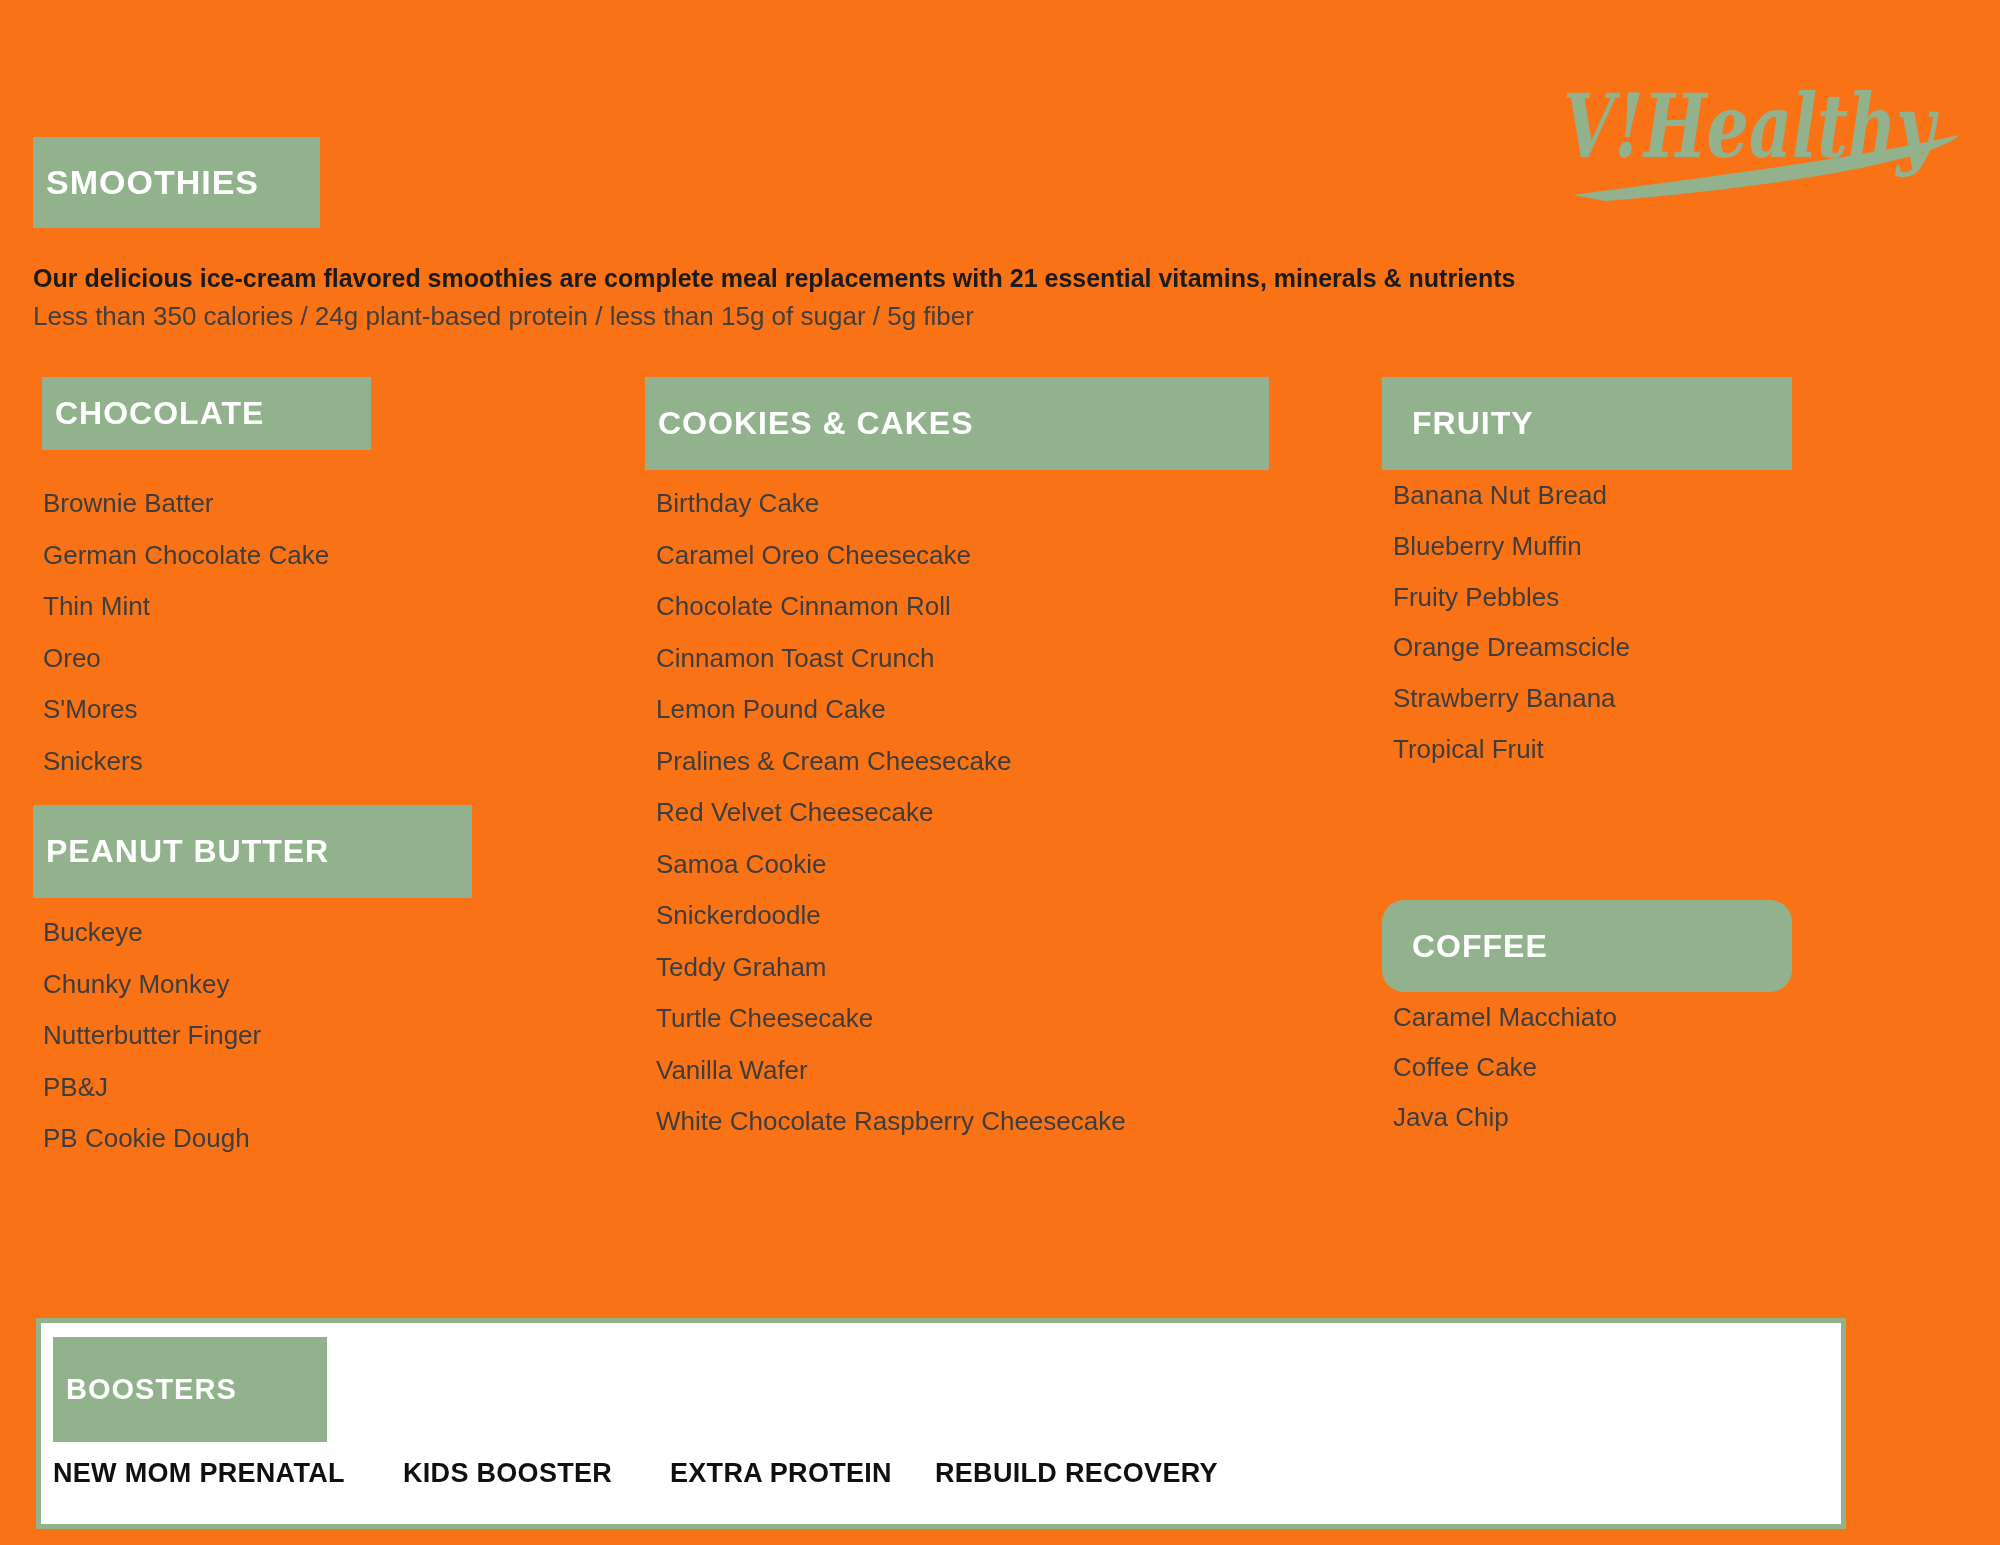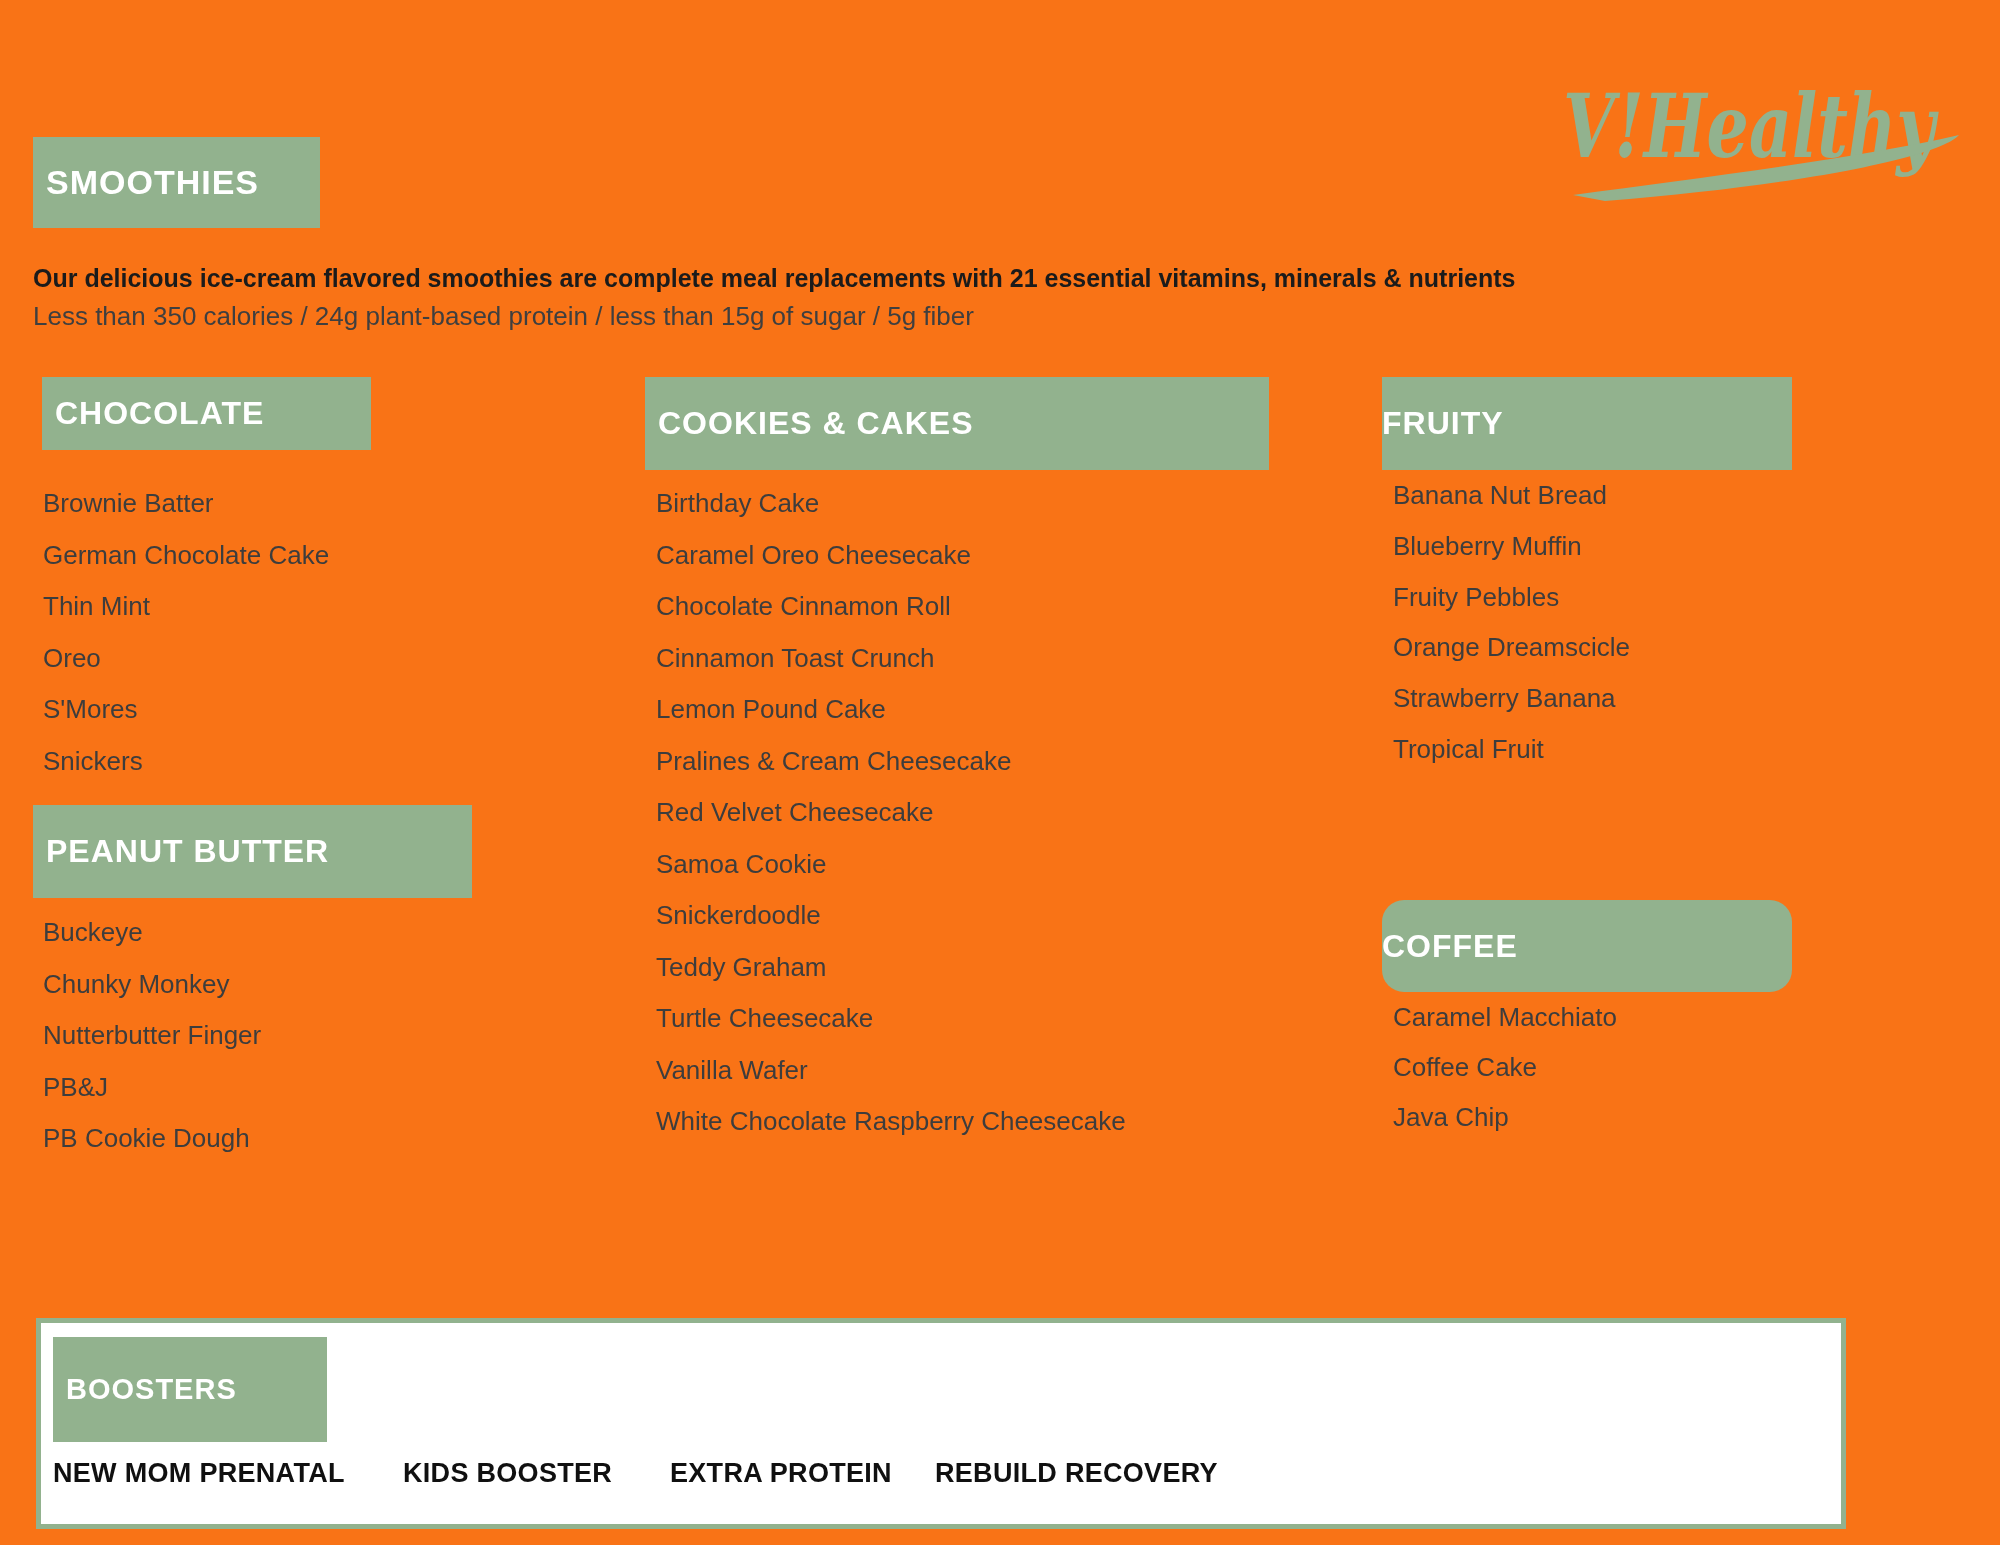--- a/index.html
+++ b/index.html
@@ -18,21 +18,21 @@
   .gbox{
     position:absolute;
     background:var(--green);
     color:#ffffff;
     display:flex;align-items:center;
     font-weight:700;
     letter-spacing:1px;
   }
   .gbox .gtitle{white-space:nowrap;text-align:center;}
   .pad-sm .gtitle{padding-left:13px;}
-  .pad-lg .gtitle{}
+  .pad-lg .gtitle{padding-left:30px;}
 
   .box-smoothies{left:33px;top:137px;width:287px;height:91px;font-size:34px;}
   .box-chocolate{left:33px;top:377px;width:329px;height:73px;font-size:32px;margin-left:9px;}
   .box-cookies{left:645px;top:377px;width:624px;height:93px;font-size:32px;}
   .box-fruity{left:1382px;top:377px;width:410px;height:93px;font-size:32px;}
   .box-peanut{left:33px;top:805px;width:439px;height:93px;font-size:32px;}
   .box-coffee{left:1382px;top:900px;width:410px;height:92px;font-size:32px;border-radius:22px;}
   .box-boosters{left:53px;top:1337px;width:274px;height:105px;font-size:29px;}
 
   

